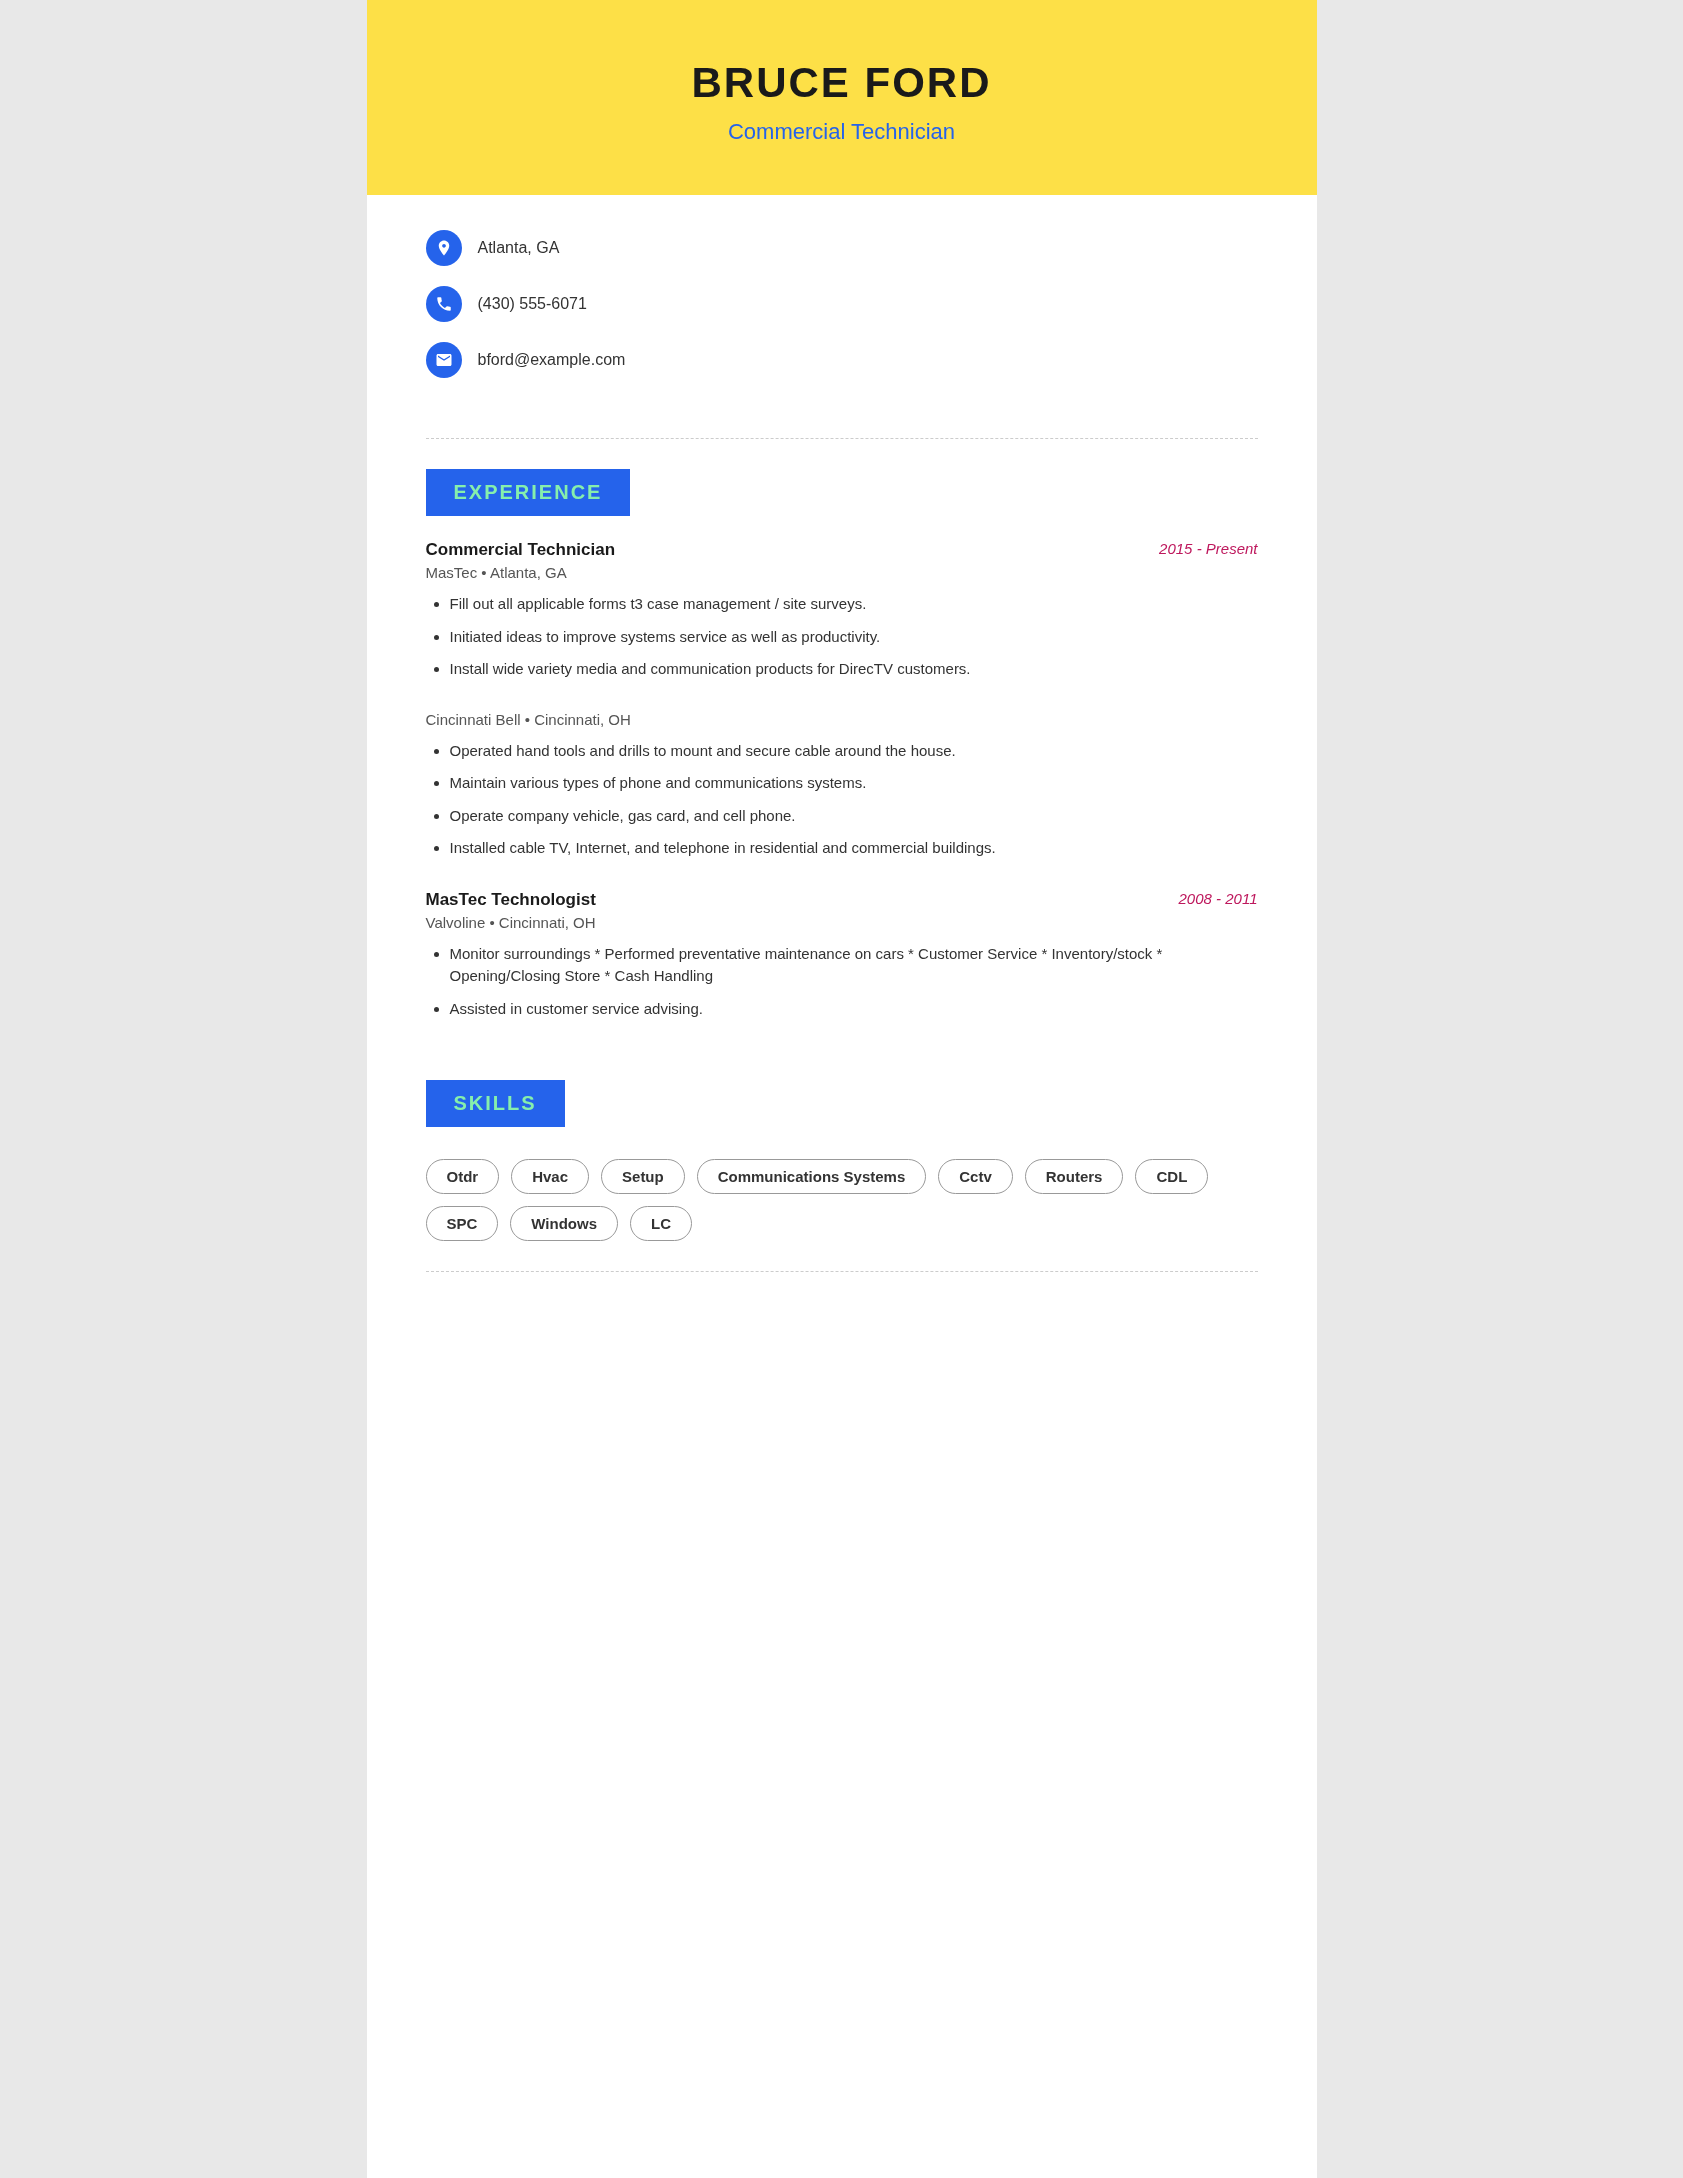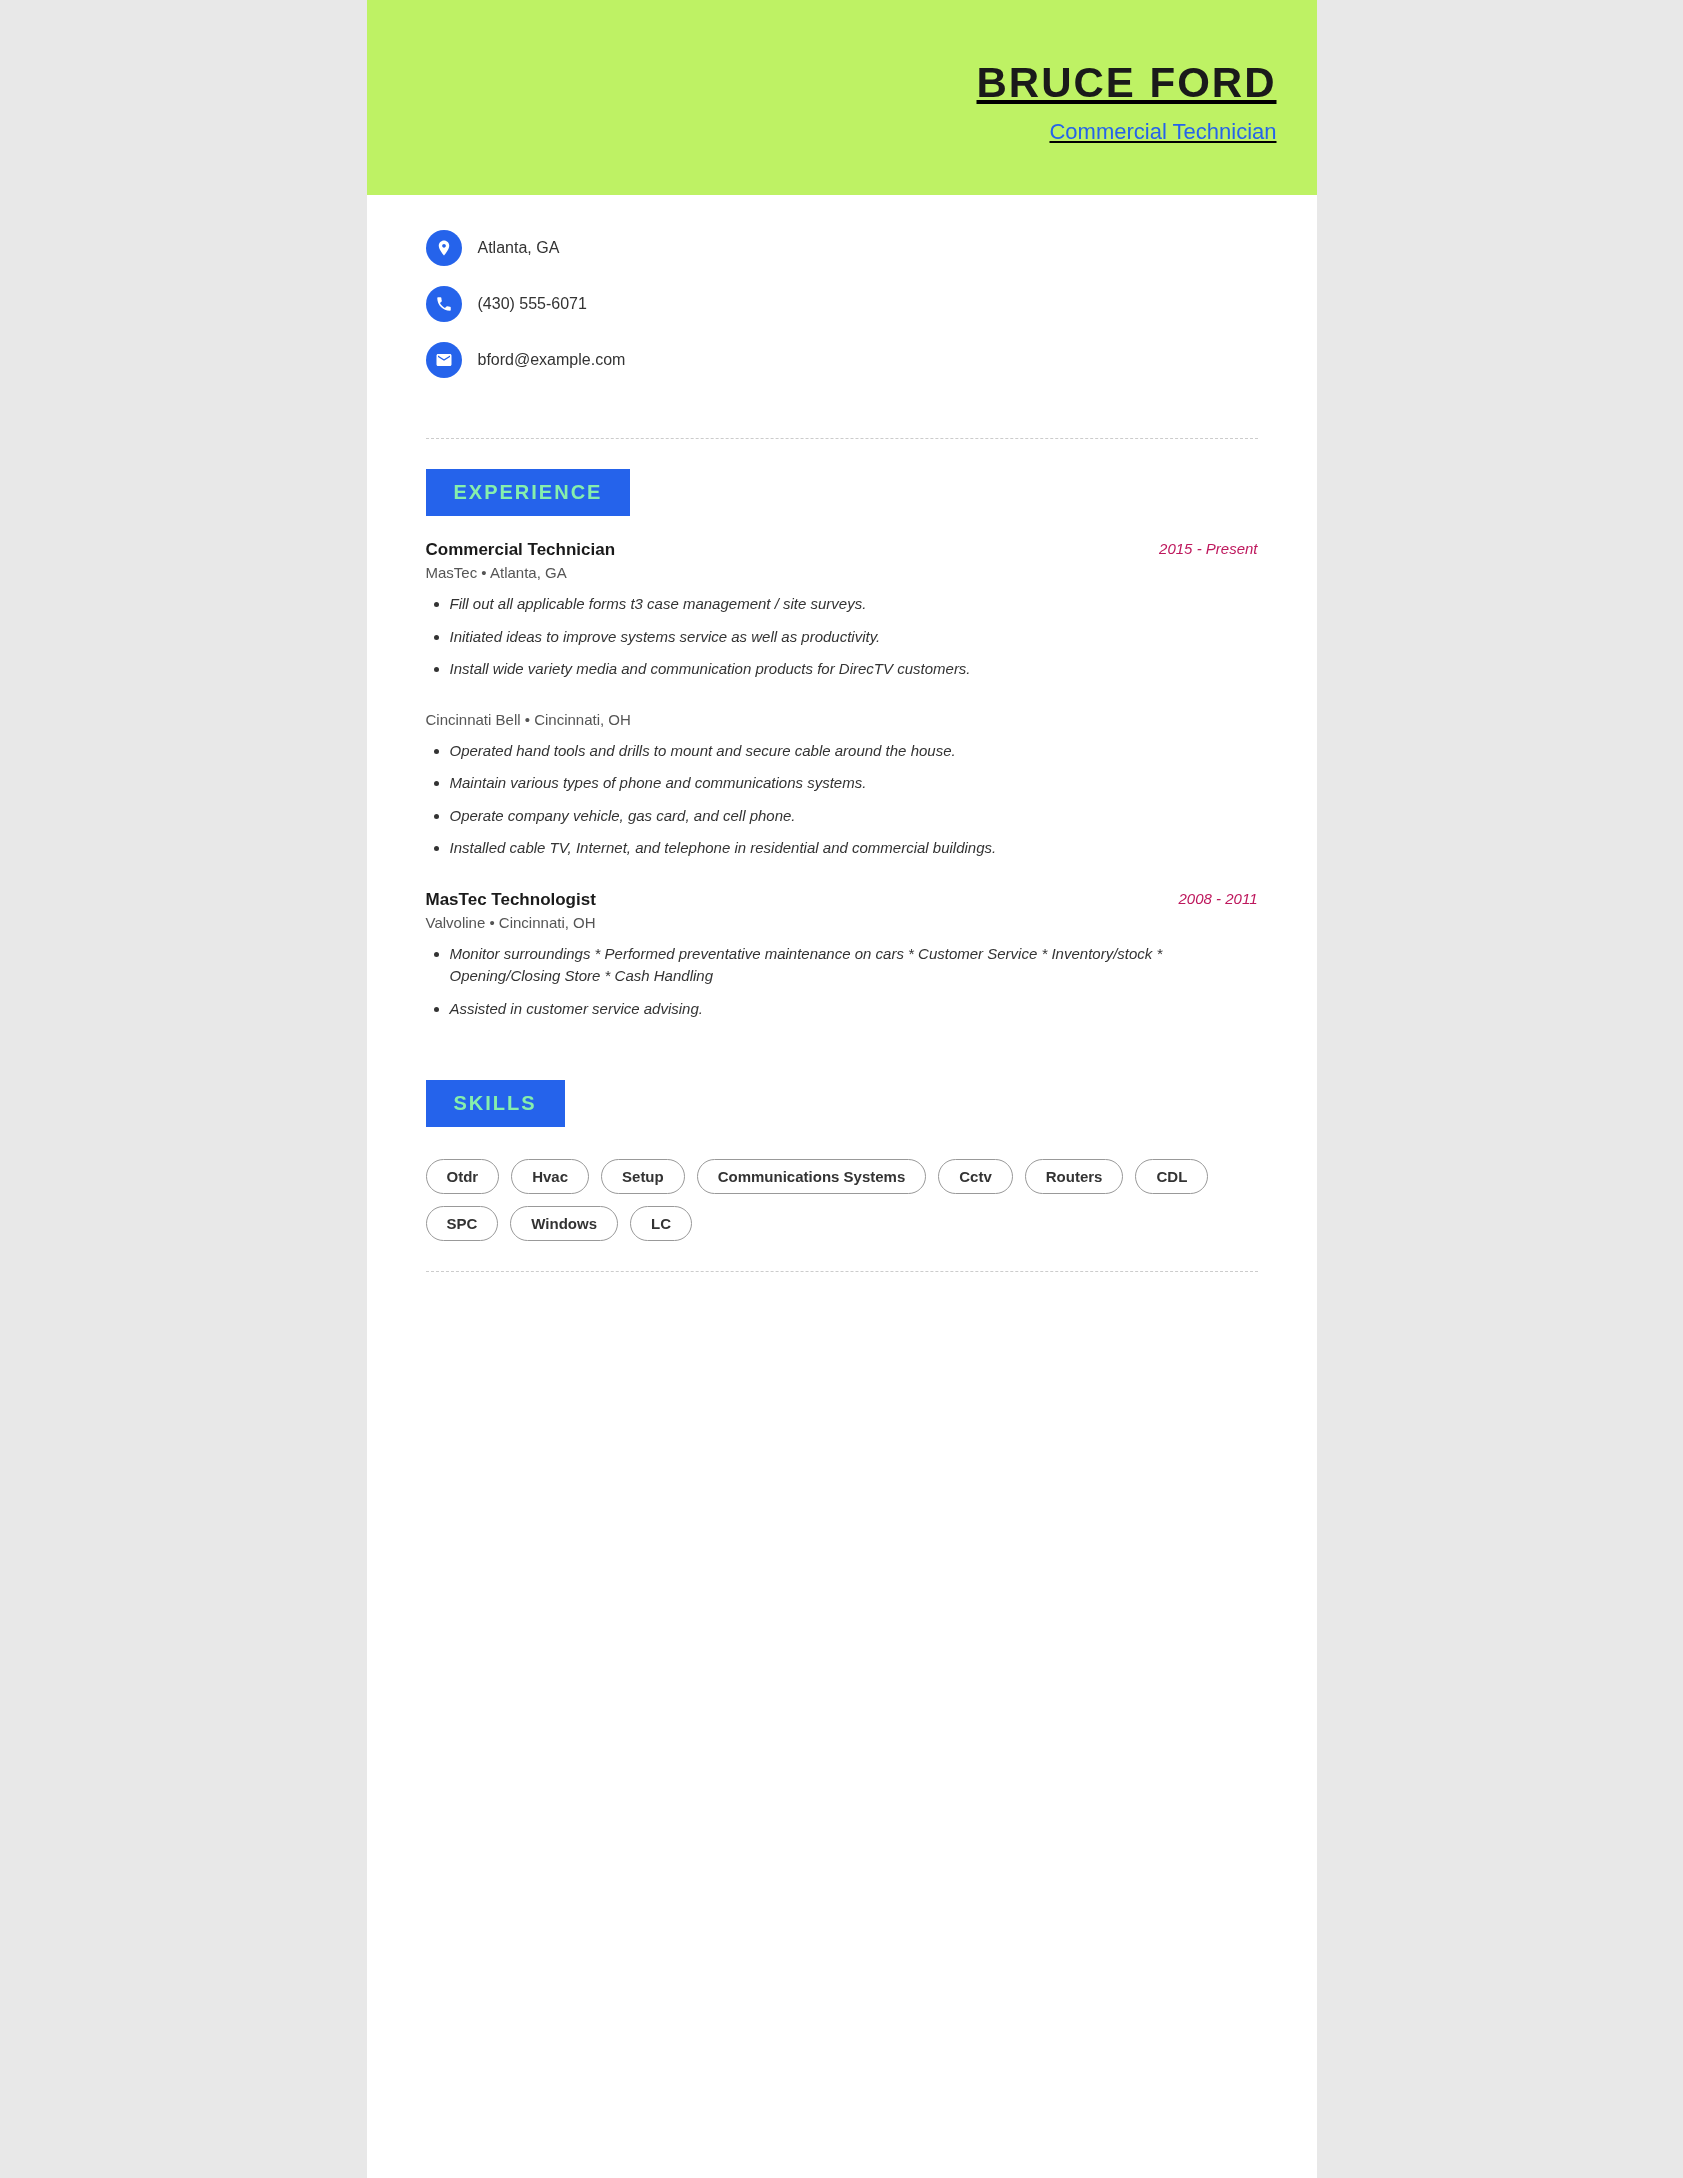--- a/index.html
+++ b/index.html
@@ -15,24 +15,23 @@
     }
     .resume-container {
       width: 950px;
       background: #ffffff;
       min-height: 2178px;
       margin: 0 auto;
       position: relative;
     }
     
     .header-section {
-      background: #bef264;
+      background: #fde047;
       padding: 59px 40px 50px 40px;
-      text-align: right;
-      text-decoration: underline;
+      text-align: center;
     }
     .header-name {
       font-size: 42px;
       font-weight: 900;
       color: #1a1a1a;
       letter-spacing: 2px;
       text-transform: uppercase;
       margin-bottom: 12px;
     }
     .header-title {
@@ -113,21 +112,20 @@
       font-style: italic;
     }
     .job-company {
       font-size: 15px;
       color: #555;
       margin-bottom: 12px;
     }
     .job-bullets {
       list-style: disc;
       padding-left: 24px;
-      font-style: italic;
     }
     .job-bullets li {
       font-size: 15px;
       color: #333;
       margin-bottom: 10px;
       line-height: 1.5;
     }
     
     .skills-section {
       padding: 30px 59px 40px 59px;

